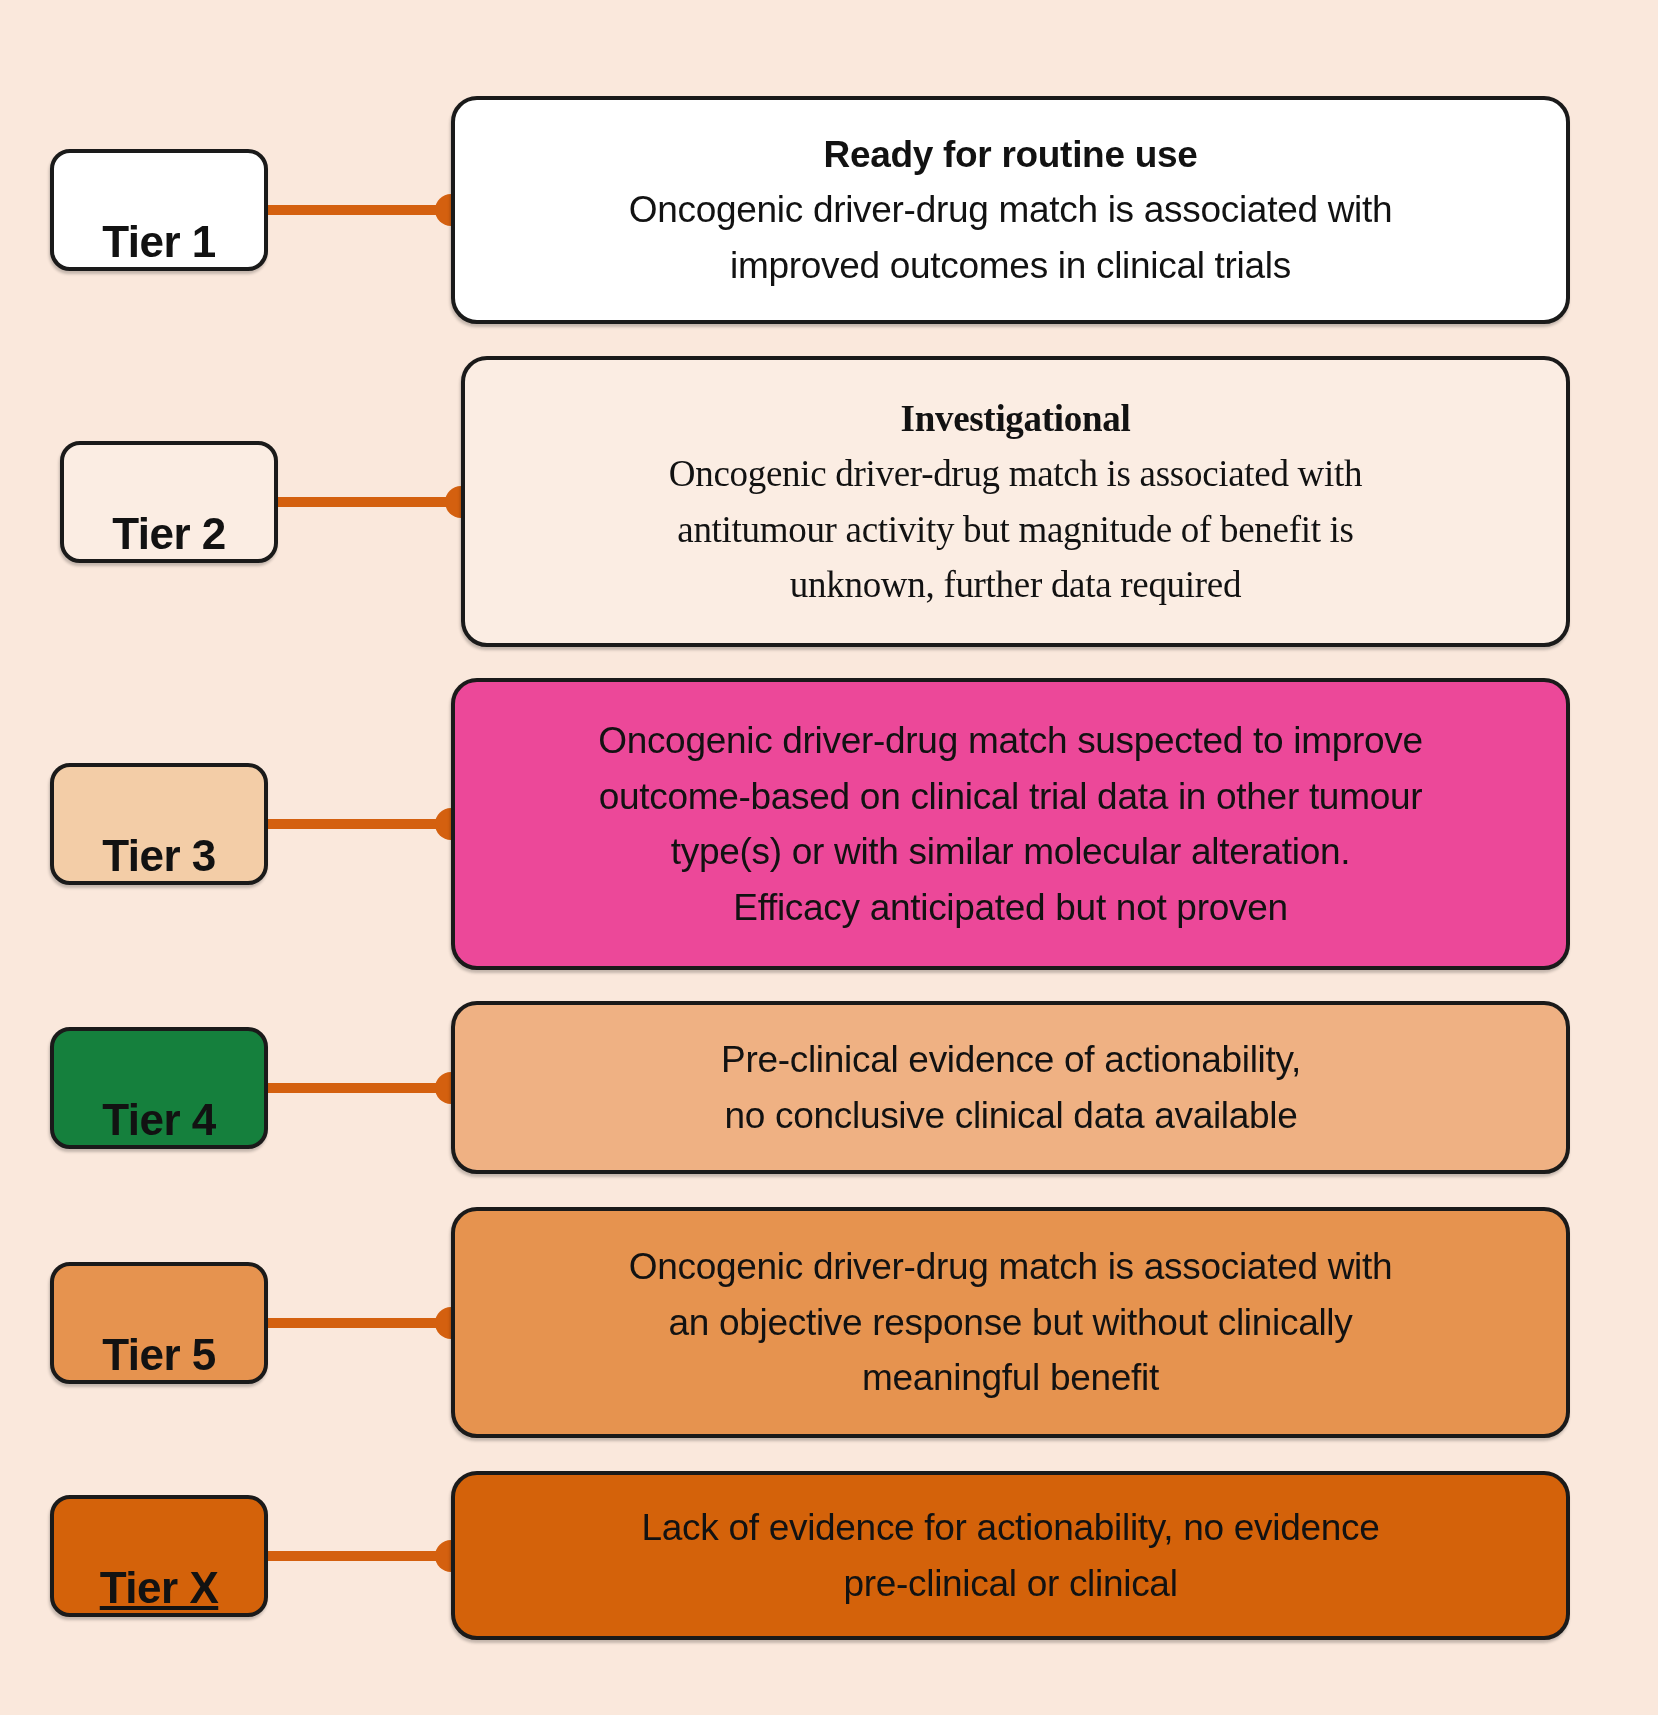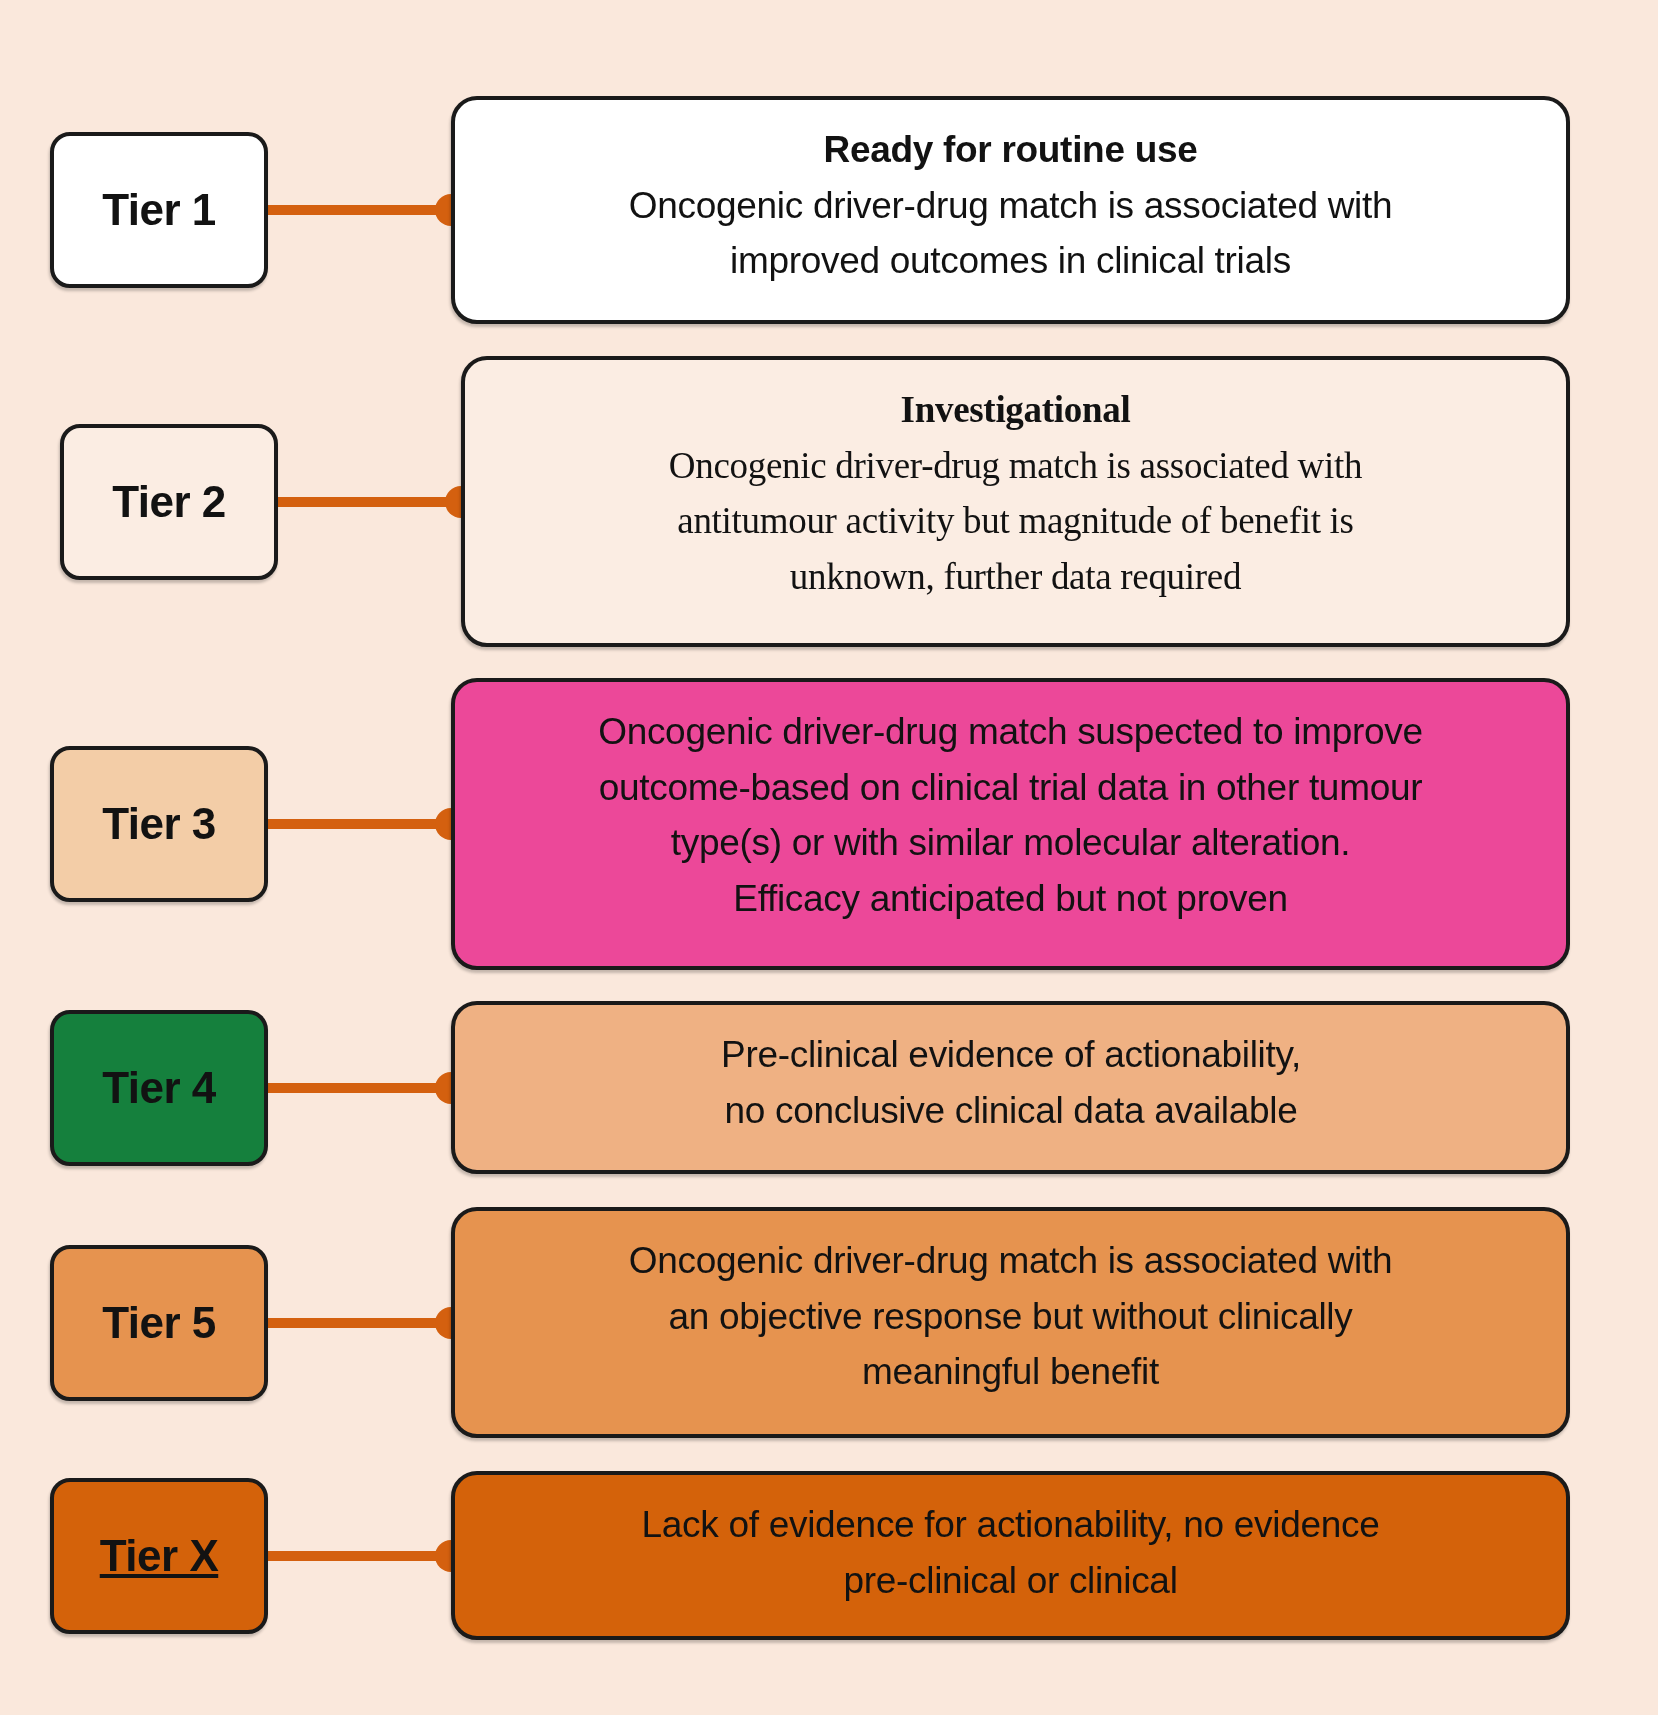--- a/index.html
+++ b/index.html
@@ -26,25 +26,25 @@
   .row-4 { margin-bottom: 33px; }
   .row-5 { margin-bottom: 33px; }
   .row-1 .desc-box { min-height: 228px; }
   .row-2 .desc-box { min-height: 291px; }
   .row-3 .desc-box { min-height: 292px; }
   .row-4 .desc-box { min-height: 173px; }
   .row-5 .desc-box { min-height: 231px; }
   .row-6 .desc-box { min-height: 169px; }
   .label-box {
     flex: 0 0 218px;
-    height: 156px;
+    height: 122px;
     border: 4px solid #1A1A1A;
     border-radius: 20px;
     display: flex;
-    align-items: center;
+    align-items: flex-end;
     justify-content: center;
     box-shadow: -1px 3px 3px rgba(0,0,0,0.22);
     position: relative;
     z-index: 2;
   }
   .label-text {
     font-size: 44px;
     font-weight: bold;
     letter-spacing: -0.5px;
     white-space: nowrap;
@@ -66,20 +66,21 @@
     border-radius: 50%;
     background: #D4600F;
   }
   .desc-box {
     flex: 1 1 auto;
     border: 4px solid #1A1A1A;
     border-radius: 26px;
     display: flex;
     flex-direction: column;
     align-items: center;
+    justify-content: center;
     text-align: center;
     padding: 22px 40px;
     position: relative;
     z-index: 1;
     box-shadow: -1px 3px 3px rgba(0,0,0,0.22);
   }
   .desc-title {
     font-size: 37px;
     font-weight: bold;
     line-height: 1.5;

